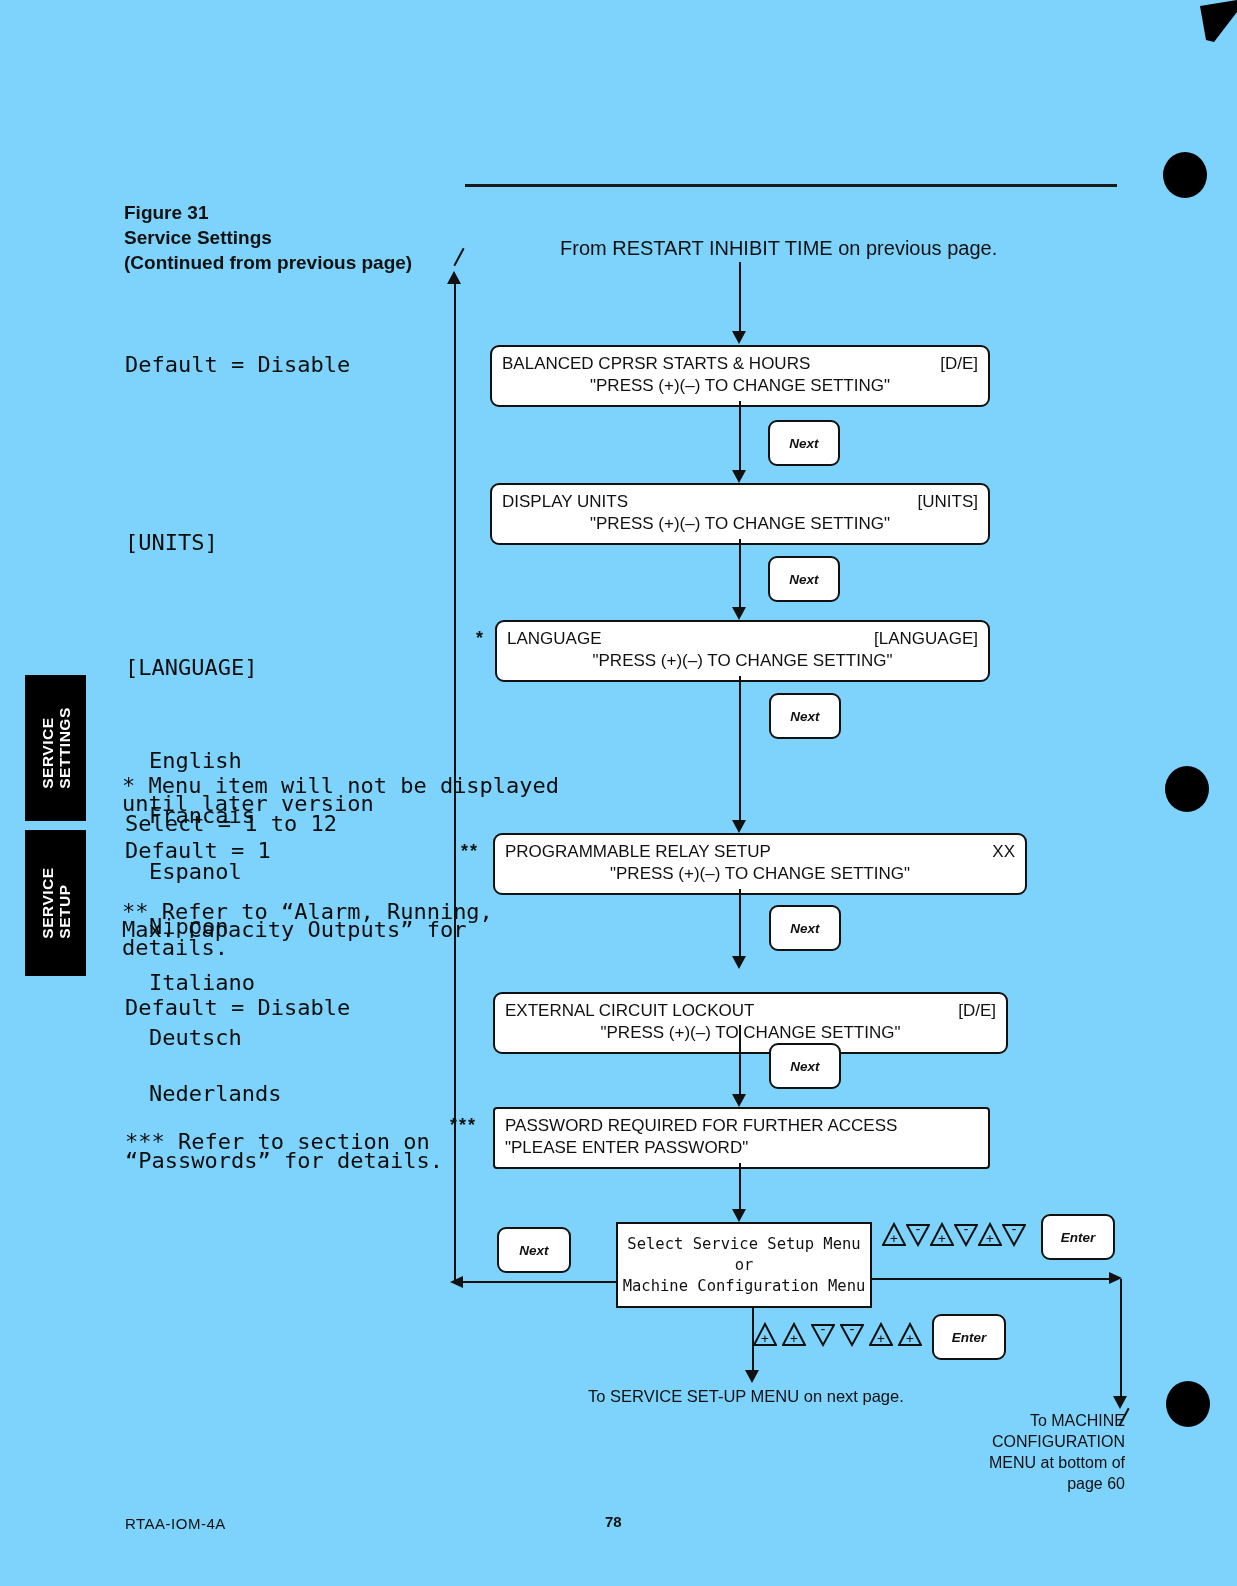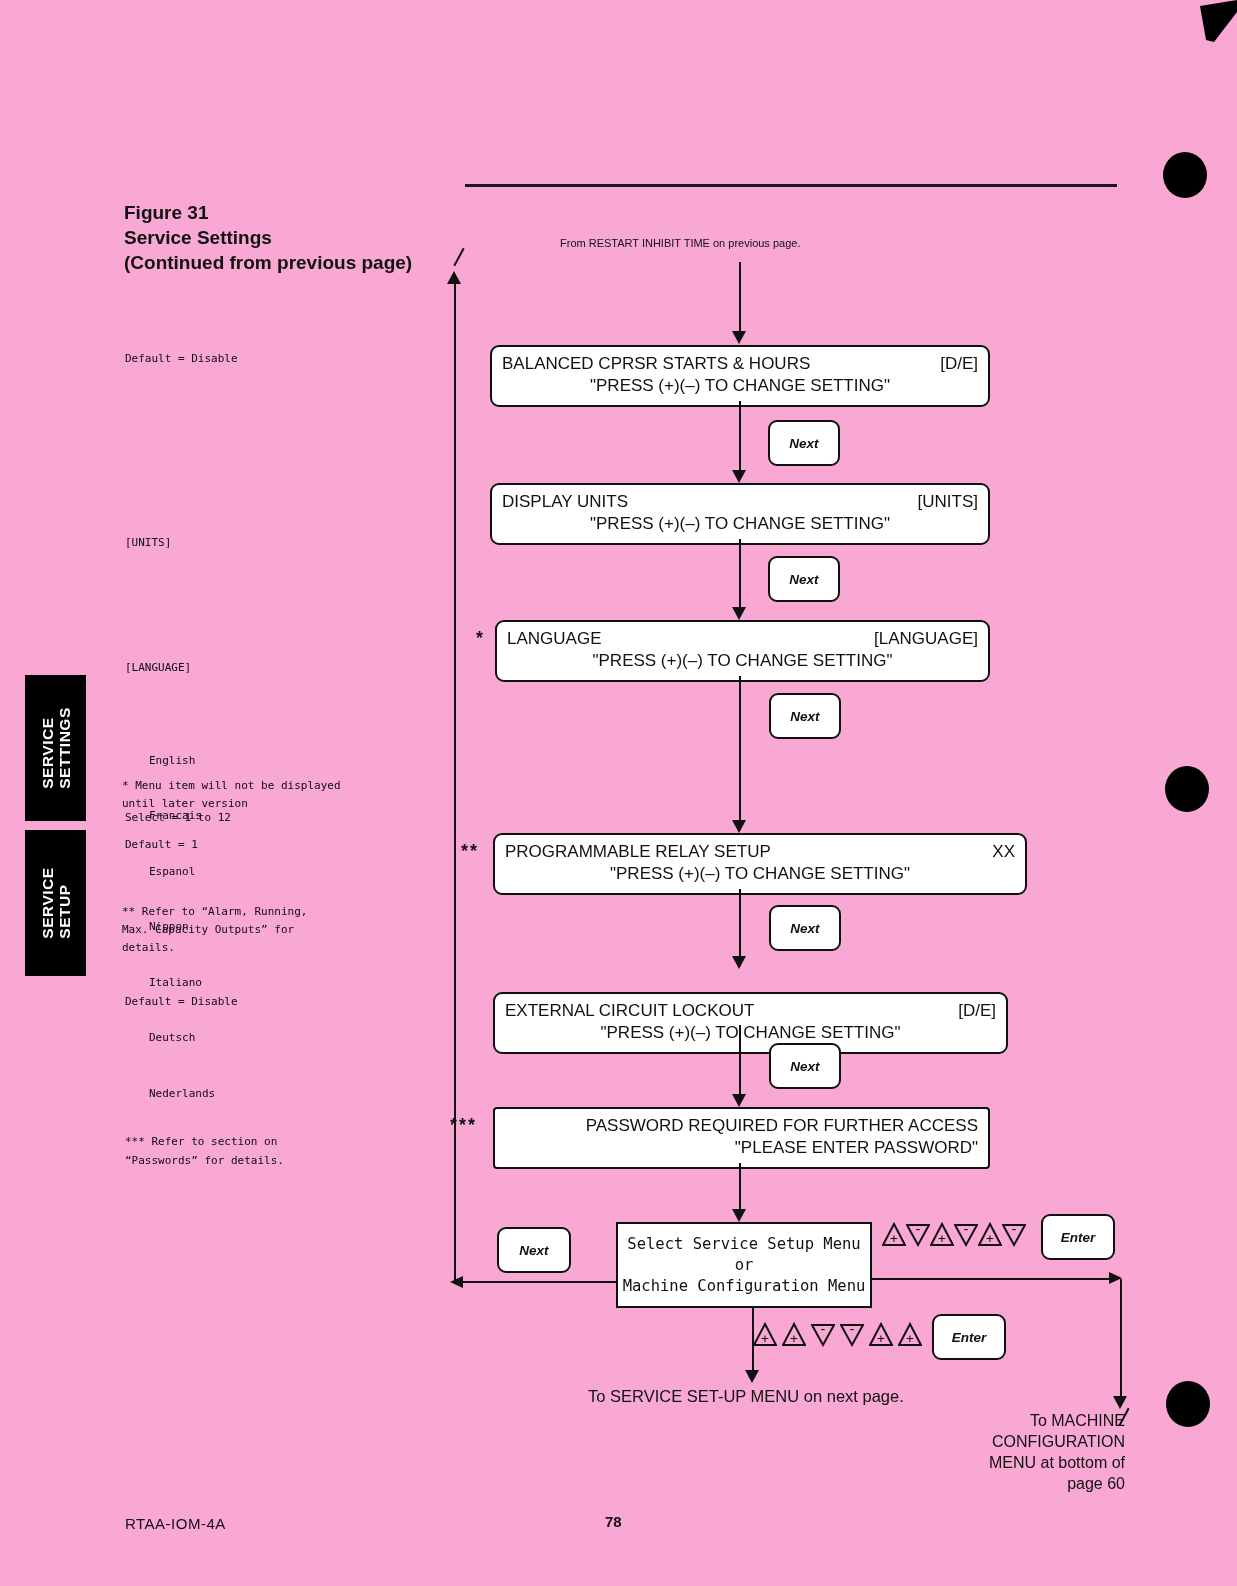--- a/index.html
+++ b/index.html
@@ -1,35 +1,35 @@
 <!DOCTYPE html>
 <html><head>
 <meta charset="utf-8">
 <style>
   html,body{margin:0;padding:0;background:#e8e8e8;}
-  .page{position:relative;width:1237px;height:1586px;background:#f9a8d4;overflow:hidden;
+  .page{position:relative;width:1237px;height:1586px;background:#7dd3fc;overflow:hidden;
         font-family:"Liberation Sans",sans-serif;color:#111;}
   
   .fig-title{position:absolute;left:124px;top:200px;font-weight:bold;font-size:19px;line-height:25px;}
-  .from-note{position:absolute;left:560px;top:237px;font-size:11px;}
-  .mono{font-family:"DejaVu Sans Mono",monospace;font-size:11px;color:#0d0d0d;}
+  .from-note{position:absolute;left:560px;top:237px;font-size:20px;}
+  .mono{font-family:"DejaVu Sans Mono",monospace;font-size:22px;color:#0d0d0d;}
   .note{position:absolute;white-space:pre;}
   .opt-list{list-style:none;margin:0;padding:0 0 0 24px;}
   
   .tab{position:absolute;left:25px;width:61px;height:146px;background:#000;}
   .tab-inner{position:absolute;left:50%;top:50%;transform:translate(-50%,-50%) rotate(-90deg);
              color:#fff;font-weight:bold;font-size:15.5px;line-height:17px;text-align:left;
              white-space:nowrap;letter-spacing:.5px;}
   
   .screen{position:absolute;left:490px;width:500px;border:2.5px solid #111;border-radius:9px;
           background:#fff;padding:6px 10px 8px;box-sizing:border-box;font-size:17px;line-height:22px;}
   .srow{display:flex;justify-content:space-between;}
   .sline2{text-align:center;}
   .prefix{position:absolute;font-weight:bold;font-size:18px;letter-spacing:2px;}
-  .center2{text-align:right;}
+  .center2{text-align:left;}
   
   .btn{position:absolute;width:68px;height:42px;border:2px solid #111;border-radius:9px;background:#fff;
        display:flex;align-items:center;justify-content:center;font-style:italic;font-weight:bold;font-size:13.5px;}
   
   .selbox{position:absolute;left:616px;top:1222px;width:256px;height:86px;border:2.5px solid #111;background:#fff;
           box-sizing:border-box;display:flex;flex-direction:column;justify-content:center;
           font-family:"DejaVu Sans Mono",monospace;font-size:15.5px;line-height:21px;text-align:center;}
   
   .vl{position:absolute;width:2px;background:#111;}
   .hl{position:absolute;height:2px;background:#111;}

